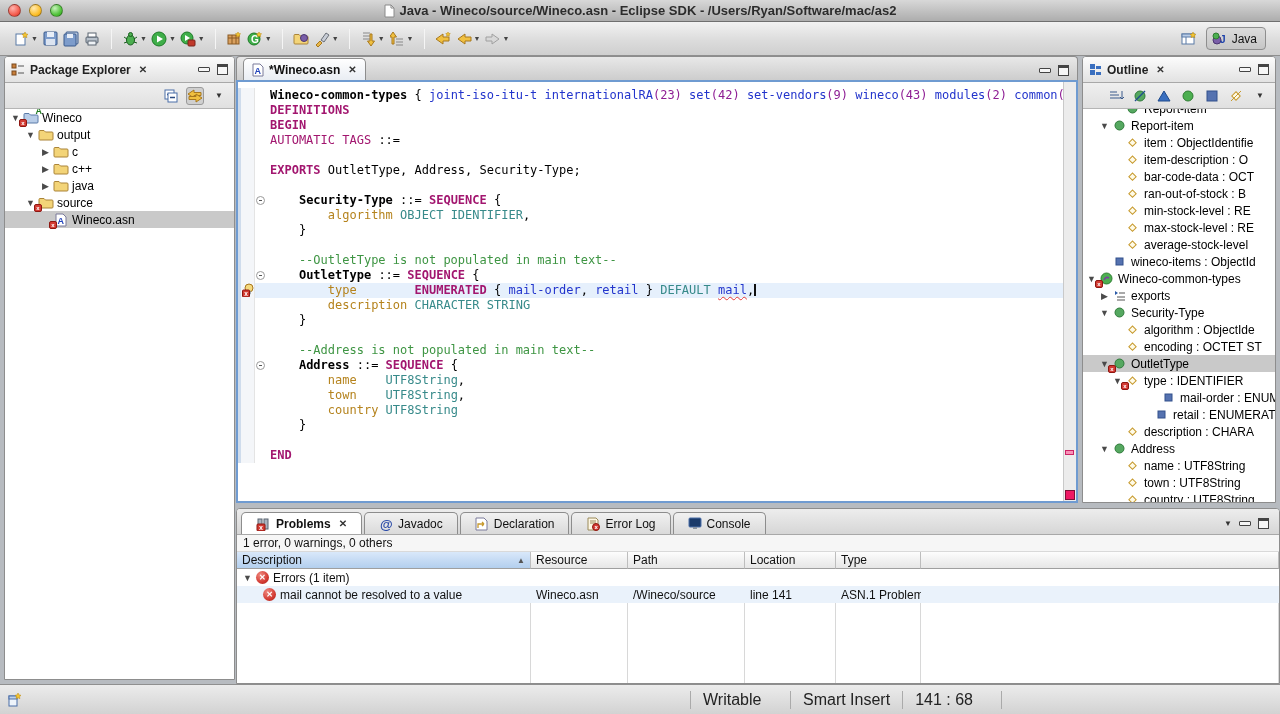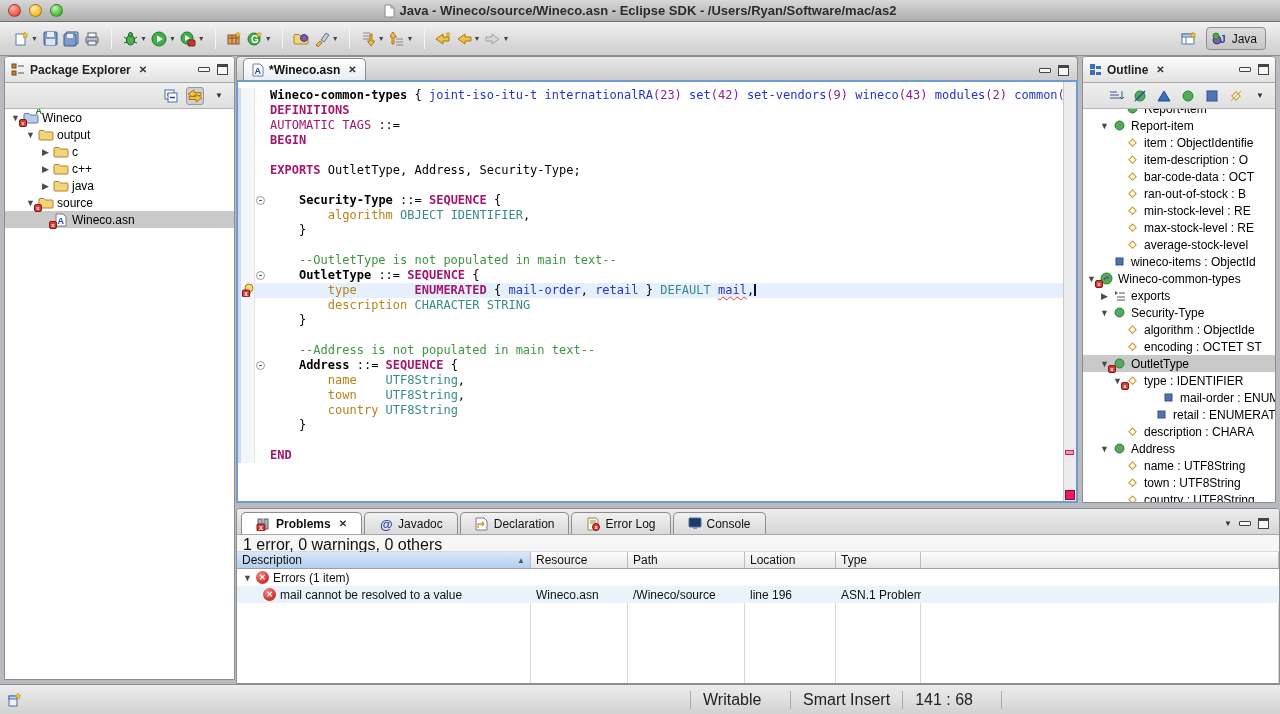--- a/index.html
+++ b/index.html
@@ -98,21 +98,21 @@
   
   .bot-panel { position:absolute; left:236px; top:508px; width:1044px; height:176px; background:#fff;
     border:1px solid #8d8d8d; border-radius:4px 4px 0 0; overflow:hidden; }
   .bot-tabs { height:26px; background:linear-gradient(#ededed,#d6d6d6); border-bottom:1px solid #a8a8a8;
     display:flex; align-items:flex-end; padding-left:4px; }
   .btab { height:22px; display:flex; align-items:center; gap:5px; padding:0 14px; margin-right:2px; font-size:12px;
     border:1px solid #8d8d8d; border-bottom:none; border-radius:5px 5px 0 0;
     background:linear-gradient(#f1f1f1,#dadada); }
   .btab.active { background:#fff; font-weight:bold; }
   .bot-right { margin-left:auto; display:flex; gap:7px; align-items:center; padding:0 10px 5px 0; }
-  .summary { height:17px; background:#f6f6f6; border-bottom:1px solid #d9d9d9; font-size:16px; padding:1px 6px; }
+  .summary { height:17px; background:#f6f6f6; border-bottom:1px solid #d9d9d9; font-size:12px; padding:1px 6px; }
   .ptable { position:relative; height:133px; }
   .phead { display:flex; height:17px; }
   .pth { background:linear-gradient(#fdfdfd,#e6e6e6); border-right:1px solid #bdbdbd; border-bottom:1px solid #9f9f9f;
     font-size:12px; padding:1px 5px; display:flex; align-items:center; }
   .pth.sorted { background:linear-gradient(#d9e8fa,#b3cfee); }
   .pth .sort { margin-left:auto; font-size:8px; color:#555; }
   .prow { display:flex; height:17px; align-items:center; }
   .prow.shade { background:#eaf2fb; }
   .ptd { font-size:12px; padding:0 5px; display:flex; align-items:center; gap:4px; overflow:hidden; white-space:nowrap; }
   .pfill { position:absolute; left:0; right:0; bottom:0; display:flex; }
@@ -479,26 +479,26 @@
           <span class="ctext"><span class="tok-mod">Wineco-common-types</span><span class="tok-pl"> { </span><span class="tok-id">joint-iso-itu-t internationalRA</span><span class="tok-num">(23)</span><span class="tok-id"> set</span><span class="tok-num">(42)</span><span class="tok-id"> set-vendors</span><span class="tok-num">(9)</span><span class="tok-id"> wineco</span><span class="tok-num">(43)</span><span class="tok-id"> modules</span><span class="tok-num">(2)</span><span class="tok-id"> common</span><span class="tok-num">(3)</span></span>
         </div>
         <div class="cline">
           <span class="gut"></span>
           <span class="foldc"></span>
           <span class="ctext"><span class="tok-kw">DEFINITIONS</span></span>
         </div>
         <div class="cline">
           <span class="gut"></span>
           <span class="foldc"></span>
+          <span class="ctext"><span class="tok-kw">BEGIN</span></span>
+        </div>
+        <div class="cline">
+          <span class="gut"></span>
+          <span class="foldc"></span>
           <span class="ctext"><span class="tok-kwp">AUTOMATIC TAGS</span><span class="tok-pl"> ::=</span></span>
-        </div>
-        <div class="cline">
-          <span class="gut"></span>
-          <span class="foldc"></span>
-          <span class="ctext"><span class="tok-kw">BEGIN</span></span>
         </div>
         <div class="cline">
           <span class="gut"></span>
           <span class="foldc"></span>
           <span class="ctext"></span>
         </div>
         <div class="cline">
           <span class="gut"></span>
           <span class="foldc"></span>
           <span class="ctext"><span class="tok-kw">EXPORTS</span><span class="tok-pl"> OutletType, Address, Security-Type;</span></span>
@@ -1007,21 +1007,21 @@
             <span class="err-ico">✕</span>
             <span>mail cannot be resolved to a value</span>
           </div>
           <div class="ptd" style="width: 97px; flex: 0 0 97px;">
             <span>Wineco.asn</span>
           </div>
           <div class="ptd" style="width: 117px; flex: 0 0 117px;">
             <span>/Wineco/source</span>
           </div>
           <div class="ptd" style="width: 91px; flex: 0 0 91px;">
-            <span>line 196</span>
+            <span>line 141</span>
           </div>
           <div class="ptd" style="width: 85px; flex: 0 0 85px;">
             <span>ASN.1 Problem</span>
           </div>
         </div>
         <div class="pfill" style="top: 51px;">
           <div class="ptd" style="width: 294px; flex: 0 0 294px;"></div>
           <div class="ptd" style="width: 97px; flex: 0 0 97px;"></div>
           <div class="ptd" style="width: 117px; flex: 0 0 117px;"></div>
           <div class="ptd" style="width: 91px; flex: 0 0 91px;"></div>

